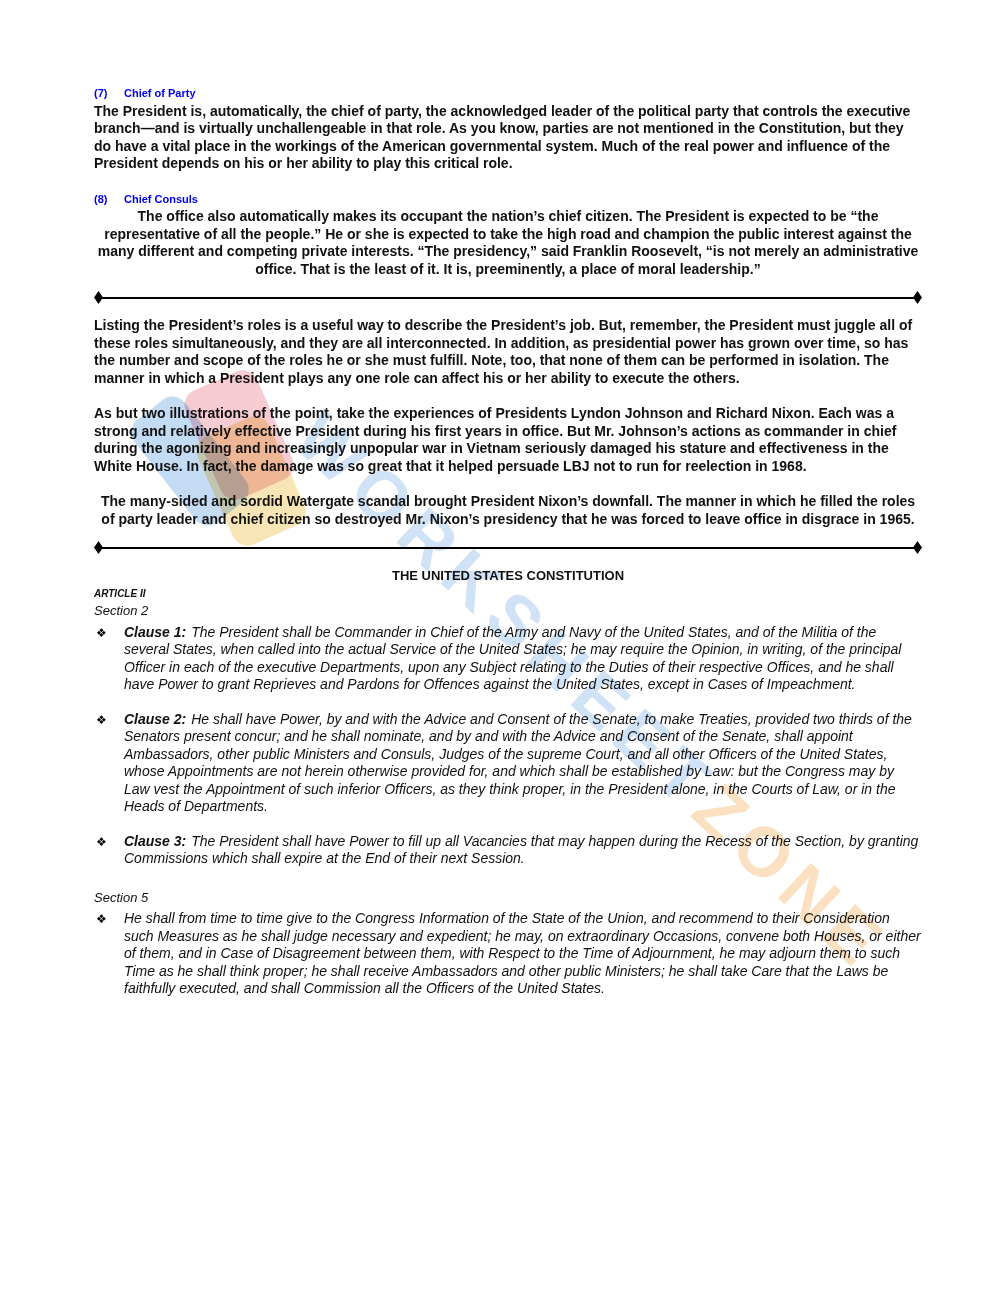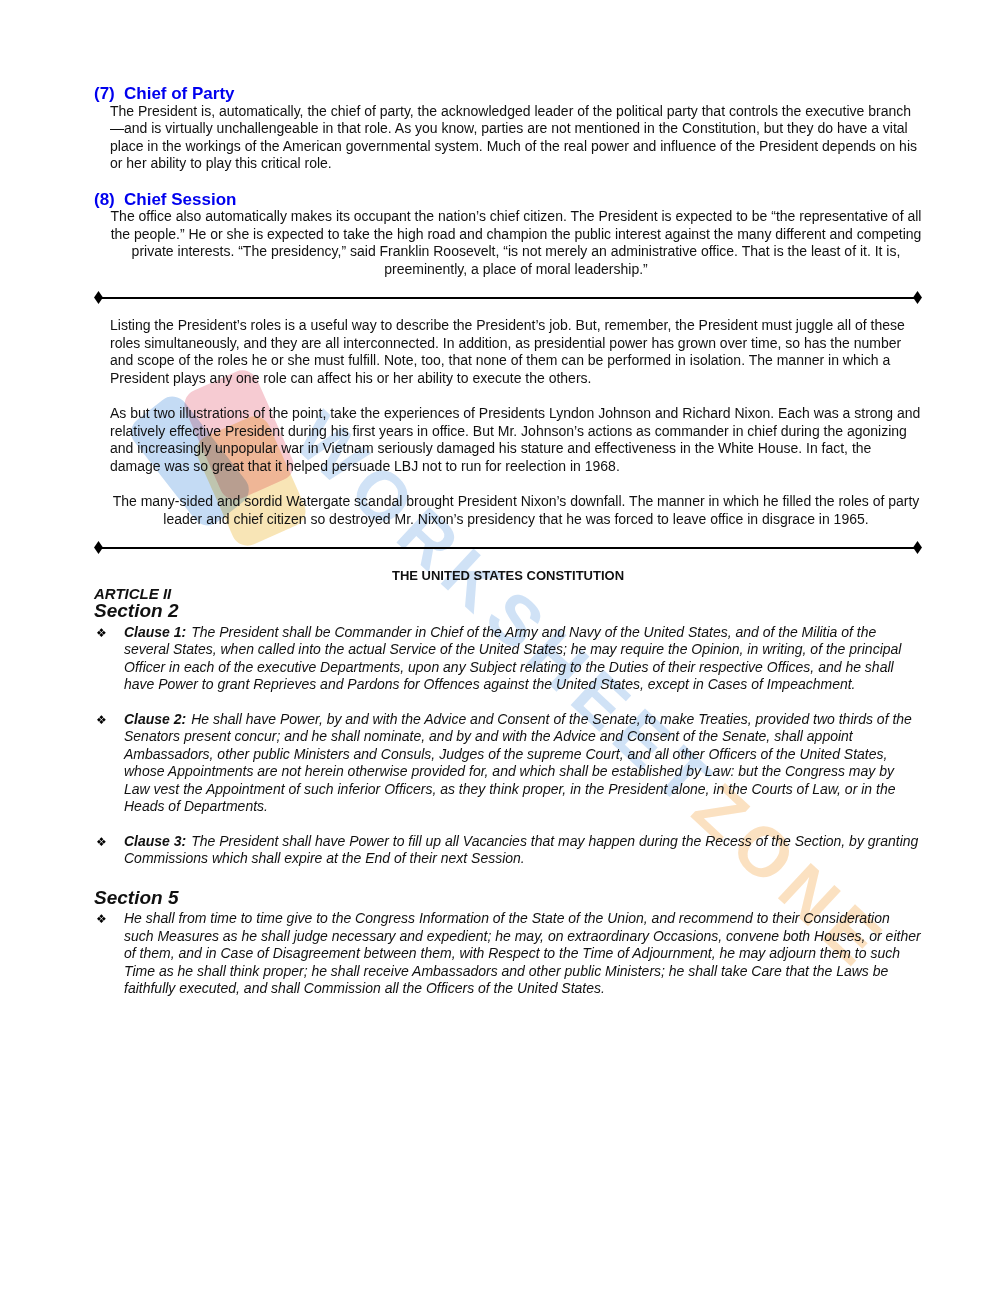--- a/index.html
+++ b/index.html
@@ -14,33 +14,33 @@
   .card-pink{left:48px;top:4px;width:78px;height:118px;background:#f3b9c3;opacity:.75;}
   .card-pink,.card-yellow{transform:rotate(-24deg);}
   .card-yellow{left:60px;top:50px;width:78px;height:118px;background:#f7dfa4;opacity:.8;}
   .wm-text{position:absolute;left:312px;top:420px;transform:rotate(43deg);transform-origin:left top;
            white-space:nowrap;font-weight:bold;font-size:70px;letter-spacing:10px;}
   .wm-blue{color:rgba(150,190,235,.45);}
   .wm-orange{color:rgba(246,180,100,.40);}
 
   
   .content{position:absolute;left:94px;top:85px;width:828px;z-index:1;}
-  .sec-head{color:#0000EE;font-weight:bold;font-size:17px;}
+  .sec-head{color:#0000EE;font-weight:bold;font-size:11px;}
   .sec-num{display:inline-block;width:30px;}
-  p.body{margin:0 0 18px 16px;}
+  p.body{margin:0 0 18px 0;font-weight:bold;}
   p.body.tight{margin-bottom:0;text-align:center;}
 
   .divider{display:flex;align-items:center;margin:13px 0;height:13px;}
   .divider .line{flex:1;height:2px;background:#000;margin:0 -2px;}
   .diamond{width:9px;height:13px;background:#000;
            clip-path:polygon(50% 0,100% 50%,50% 100%,0 50%);}
 
   .const-title{text-align:center;font-weight:bold;font-size:13px;}
-  .article{font-weight:bold;font-style:italic;font-size:15px;}
-  .section-label{font-weight:bold;font-style:italic;font-size:19px;}
+  .article{font-weight:bold;font-style:italic;font-size:10px;}
+  .section-label{font-weight:normal;font-style:italic;font-size:13px;}
   .section-label.gap{margin-top:21px;}
 
   ul.clauses{list-style:none;margin:0;padding:0;}
   ul.clauses li{position:relative;padding-left:30px;font-style:italic;margin-top:4px;}
   ul.clauses li + li{margin-top:17px;}
   .bullet{position:absolute;left:2px;top:1px;font-size:12px;font-style:normal;color:#000;}
   .clause-label{font-weight:bold;margin-right:5px;}
 </style>
 </head>
 <body>
@@ -54,21 +54,21 @@
       <span class="card card-yellow"></span>
     </div>
     <div class="wm-text"><span class="wm-blue">WORKSHEET</span><span class="wm-orange">ZONE</span></div>
   </div>
 
   <div class="content">
 
     <div class="sec-head"><span class="sec-num">(7)</span><span>Chief of Party</span></div>
     <p class="body">The President is, automatically, the chief of party, the acknowledged leader of the political party that controls the executive branch—and is virtually unchallengeable in that role. As you know, parties are not mentioned in the Constitution, but they do have a vital place in the workings of the American governmental system. Much of the real power and influence of the President depends on his or her ability to play this critical role.</p>
 
-    <div class="sec-head"><span class="sec-num">(8)</span><span>Chief Session</span></div>
+    <div class="sec-head"><span class="sec-num">(8)</span><span>Chief Consuls</span></div>
     <p class="body tight">The office also automatically makes its occupant the nation’s chief citizen. The President is expected to be “the representative of all the people.” He or she is expected to take the high road and champion the public interest against the many different and competing private interests. “The presidency,” said Franklin Roosevelt, “is not merely an administrative office. That is the least of it. It is, preeminently, a place of moral leadership.”</p>
 
     <div class="divider">
       <span class="diamond"></span>
       <span class="line"></span>
       <span class="diamond"></span>
     </div>
 
     <p class="body">Listing the President’s roles is a useful way to describe the President’s job. But, remember, the President must juggle all of these roles simultaneously, and they are all interconnected. In addition, as presidential power has grown over time, so has the number and scope of the roles he or she must fulfill. Note, too, that none of them can be performed in isolation. The manner in which a President plays any one role can affect his or her ability to execute the others.</p>
     <p class="body">As but two illustrations of the point, take the experiences of Presidents Lyndon Johnson and Richard Nixon. Each was a strong and relatively effective President during his first years in office. But Mr. Johnson’s actions as commander in chief during the agonizing and increasingly unpopular war in Vietnam seriously damaged his stature and effectiveness in the White House. In fact, the damage was so great that it helped persuade LBJ not to run for reelection in 1968.</p>

